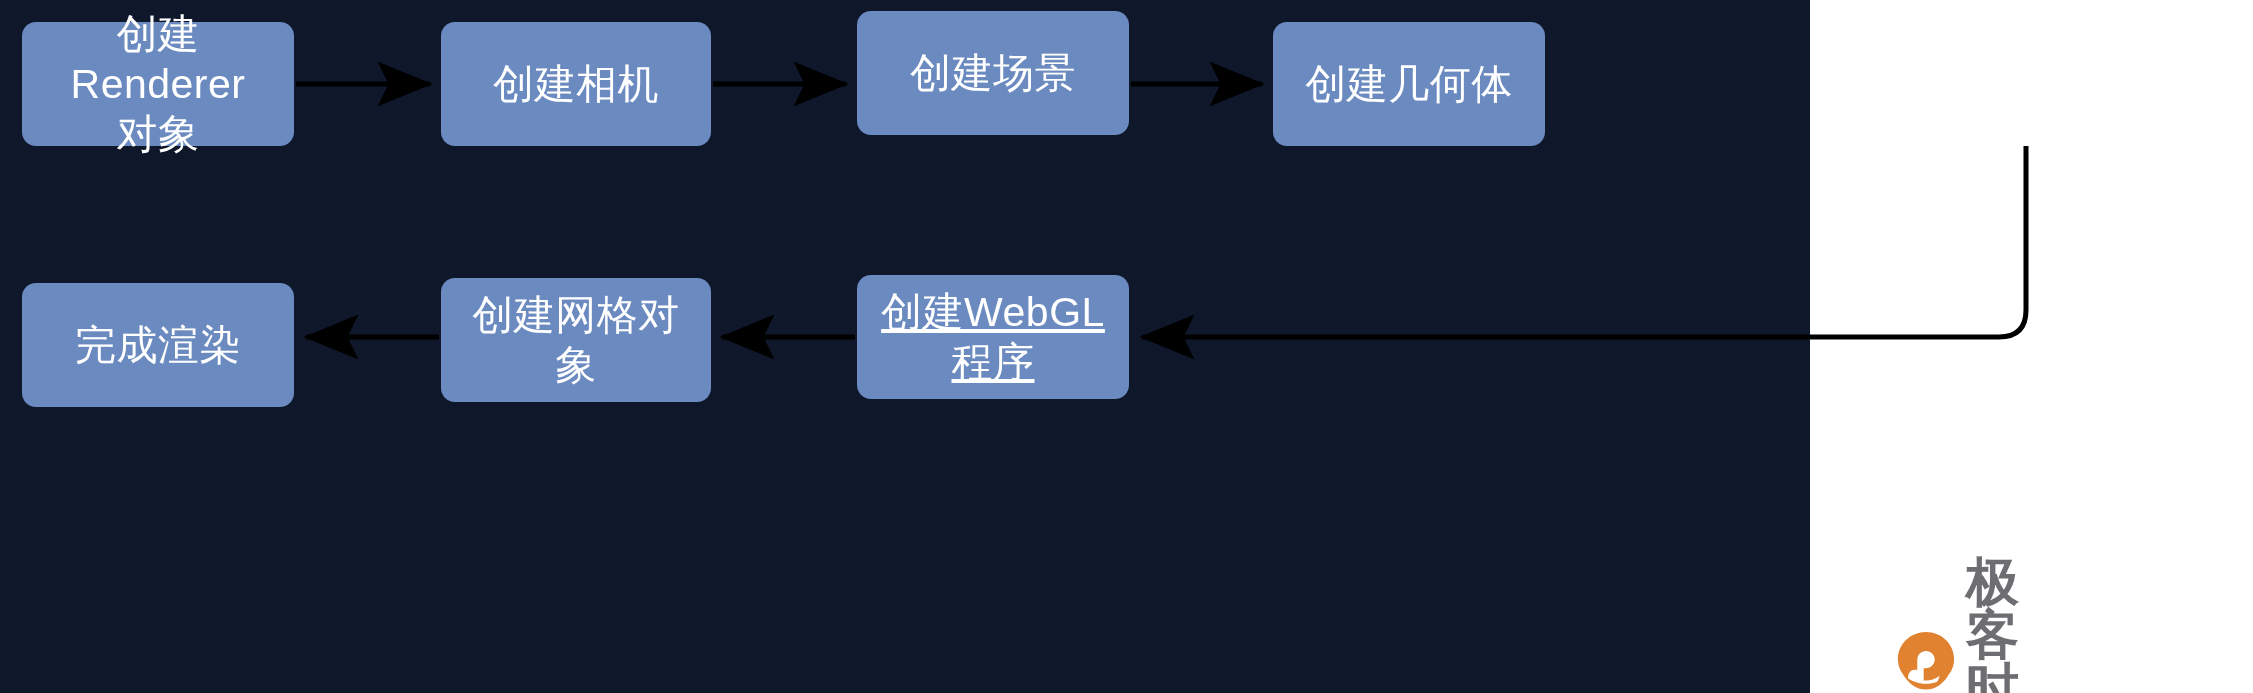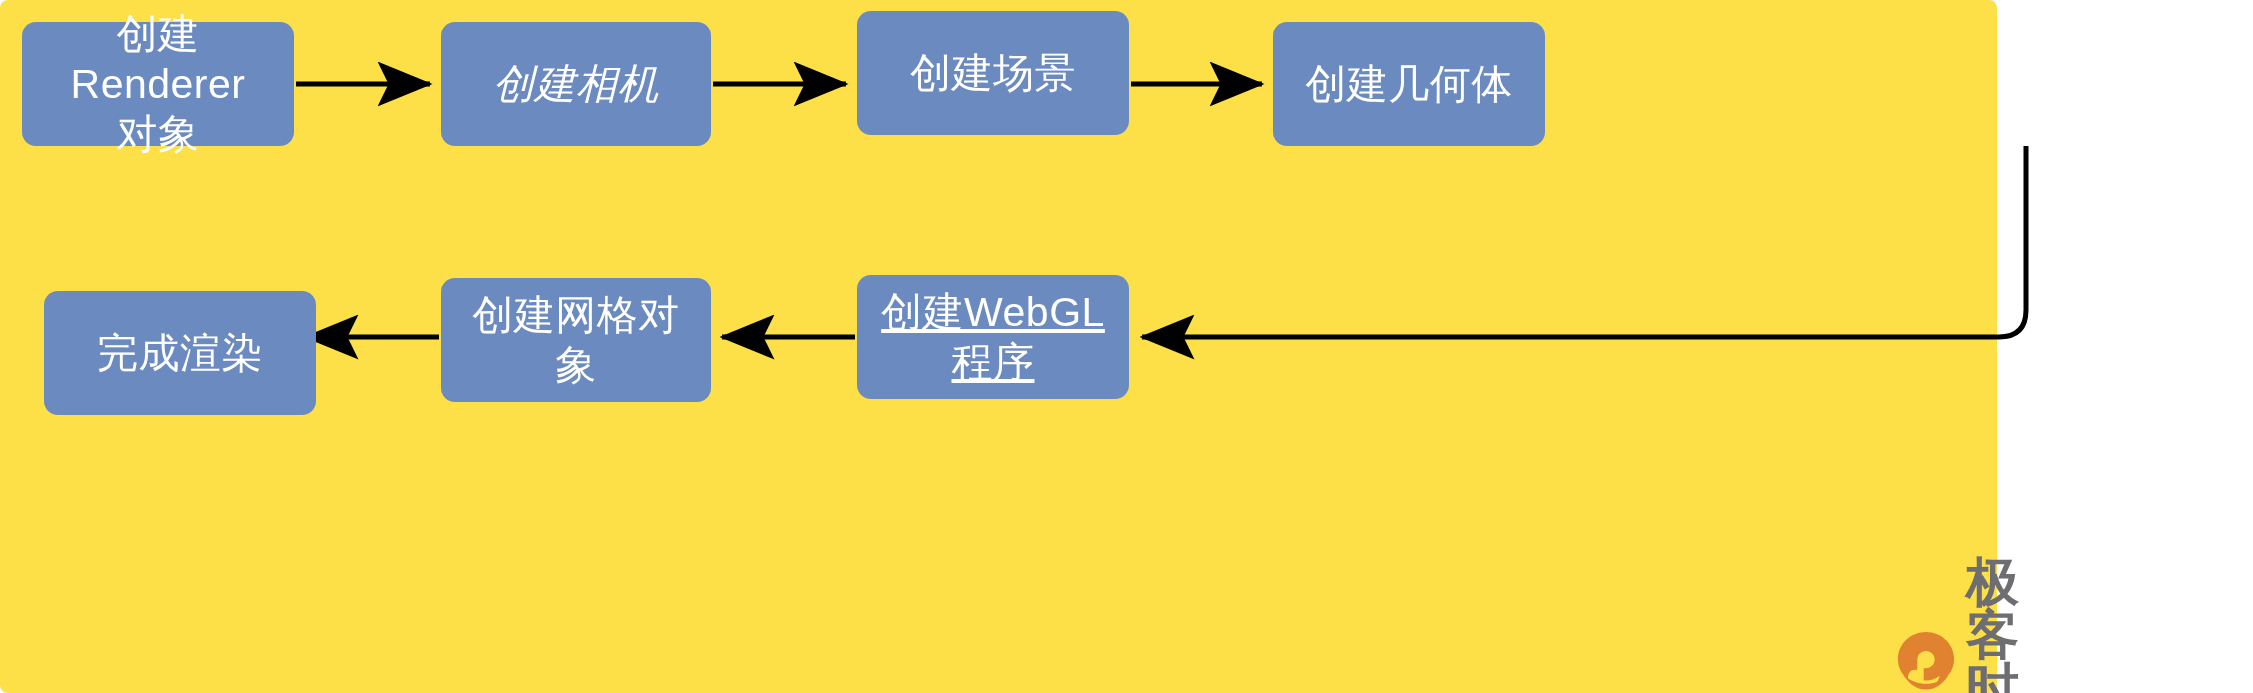--- a/index.html
+++ b/index.html
@@ -5,24 +5,23 @@
   * { box-sizing: border-box; margin: 0; padding: 0; }
   html, body {
     width: 2253px;
     height: 693px;
     background: #ffffff;
     font-family: "Liberation Sans", "DejaVu Sans", sans-serif;
     overflow: hidden;
   }
   #canvas {
     position: relative;
-    width: 1997px;
+    width: 1810px;
     height: 693px;
-    background: #fde047;
-    border-radius: 8px;
+    background: #0f172a;
   }
   .node {
     position: absolute;
     background: #6A8AC0;
     border-radius: 14px;
     color: #ffffff;
     display: flex;
     align-items: center;
     justify-content: center;
     text-align: center;
@@ -80,32 +79,32 @@
     <path d="M2026,146 L2026,310 Q2026,337 1999,337 L1142,337" fill="none" stroke="#000000" stroke-width="5" marker-end="url(#arrowhead)"></path>
 
     <line x1="855" y1="337" x2="722" y2="337" stroke="#000000" stroke-width="5" marker-end="url(#arrowhead)"></line>
 
     <line x1="439" y1="337" x2="306" y2="337" stroke="#000000" stroke-width="5" marker-end="url(#arrowhead)"></line>
   </svg>
 
   <div class="node" style="left:22px;  top:22px;  width:272px; height:124px;">创建Renderer
 对象</div>
 
-  <div class="node" style="left:441px; top:22px;  width:270px; height:124px;font-style:italic;">创建相机</div>
+  <div class="node" style="left:441px; top:22px;  width:270px; height:124px;">创建相机</div>
 
   <div class="node" style="left:857px; top:11px;  width:272px; height:124px;">创建场景</div>
 
   <div class="node" style="left:1273px;top:22px;  width:272px; height:124px;text-align:right;">创建几何体</div>
 
   <div class="node" style="left:857px; top:275px; width:272px; height:124px;text-decoration:underline;">创建WebGL
 程序</div>
 
   <div class="node" style="left:441px; top:278px; width:270px; height:124px;">创建网格对象</div>
 
-  <div class="node" style="left:22px;  top:291px; width:272px; height:124px;margin-left:22px;">完成渲染</div>
+  <div class="node" style="left:22px;  top:283px; width:272px; height:124px;">完成渲染</div>
 
   <div class="watermark" style="left:1895px; top:555px;">
     <span class="wm-logo">
       <svg viewBox="0 0 64 64" width="62" height="62" xmlns="http://www.w3.org/2000/svg">
         <path d="M32 2 C15.9 2 3 14.5 3 30 C3 38.6 7 46.2 13.4 51.2
                  C13.1 48.2 13.8 45.4 15.2 43.6 C17 41.3 20 40.6 23 41.4
                  L23 30.5 C23 25.6 27 21.6 32 21.6 C37 21.6 41 25.6 41 30.5
                  C41 35.4 37 39.4 32 39.4 L29.6 39.4 L29.6 52
                  C30.4 52.05 31.2 52.08 32 52.08
                  C37.5 52.08 42.4 50.2 45.9 47.1

